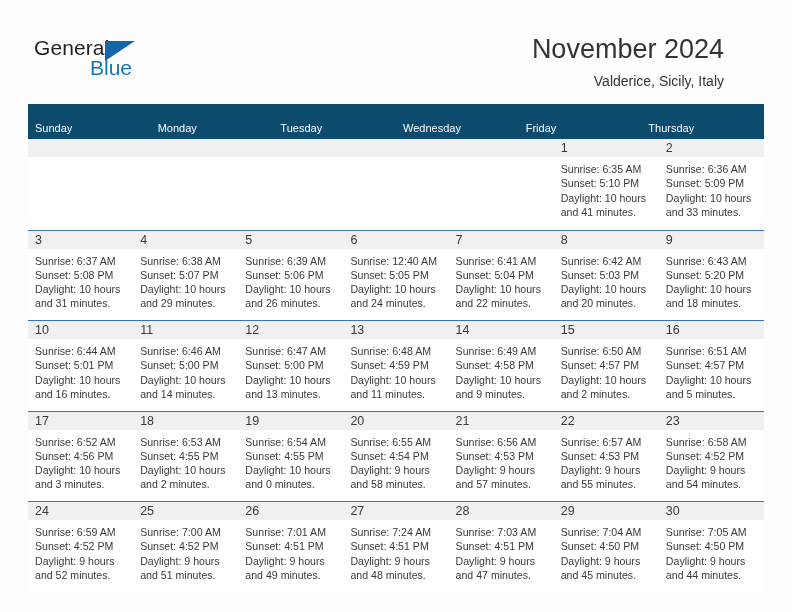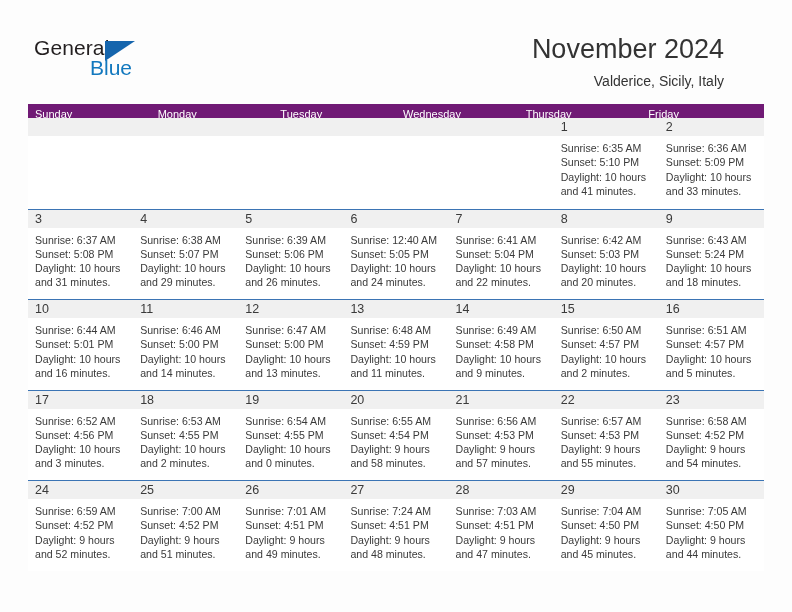--- a/index.html
+++ b/index.html
@@ -86,22 +86,23 @@
 
   
   .calendar {
     position: absolute;
     left: 28px;
     top: 104px;
     width: 736px;
   }
   .weekday-row {
     display: flex;
-    background: #701a75;
-    height: 14px;
+    background: #0c4a6e;
+    height: 35px;
+    align-items: flex-end;
   }
   .weekday {
     flex: 1 1 0;
     color: #ffffff;
     font-size: 11px;
     line-height: 21px;
     padding-left: 7px;
     box-sizing: border-box;
     white-space: nowrap;
   }
@@ -160,22 +161,22 @@
       <div class="cal-subtitle">Valderice, Sicily, Italy</div>
     </div>
   </div>
 
   <div class="calendar">
     <div class="weekday-row" id="weekday-row">
         <div class="weekday">Sunday</div>
         <div class="weekday">Monday</div>
         <div class="weekday">Tuesday</div>
         <div class="weekday">Wednesday</div>
+        <div class="weekday">Friday</div>
         <div class="weekday">Thursday</div>
-        <div class="weekday">Friday</div>
       </div>
     <div id="weeks-container">
         <div class="week">
           <div class="day empty">
             <div class="day-band">
               <div class="day-num"></div>
             </div>
             <div class="day-body"></div>
           </div>
           <div class="day empty">
@@ -291,21 +292,21 @@
               <div class="day-line">Daylight: 10 hours</div>
               <div class="day-line">and 20 minutes.</div>
             </div>
           </div>
           <div class="day">
             <div class="day-band">
               <div class="day-num">9</div>
             </div>
             <div class="day-body">
               <div class="day-line">Sunrise: 6:43 AM</div>
-              <div class="day-line">Sunset: 5:24 PM</div>
+              <div class="day-line">Sunset: 5:20 PM</div>
               <div class="day-line">Daylight: 10 hours</div>
               <div class="day-line">and 18 minutes.</div>
             </div>
           </div>
         </div>
         <div class="week">
           <div class="day">
             <div class="day-band">
               <div class="day-num">10</div>
             </div>

